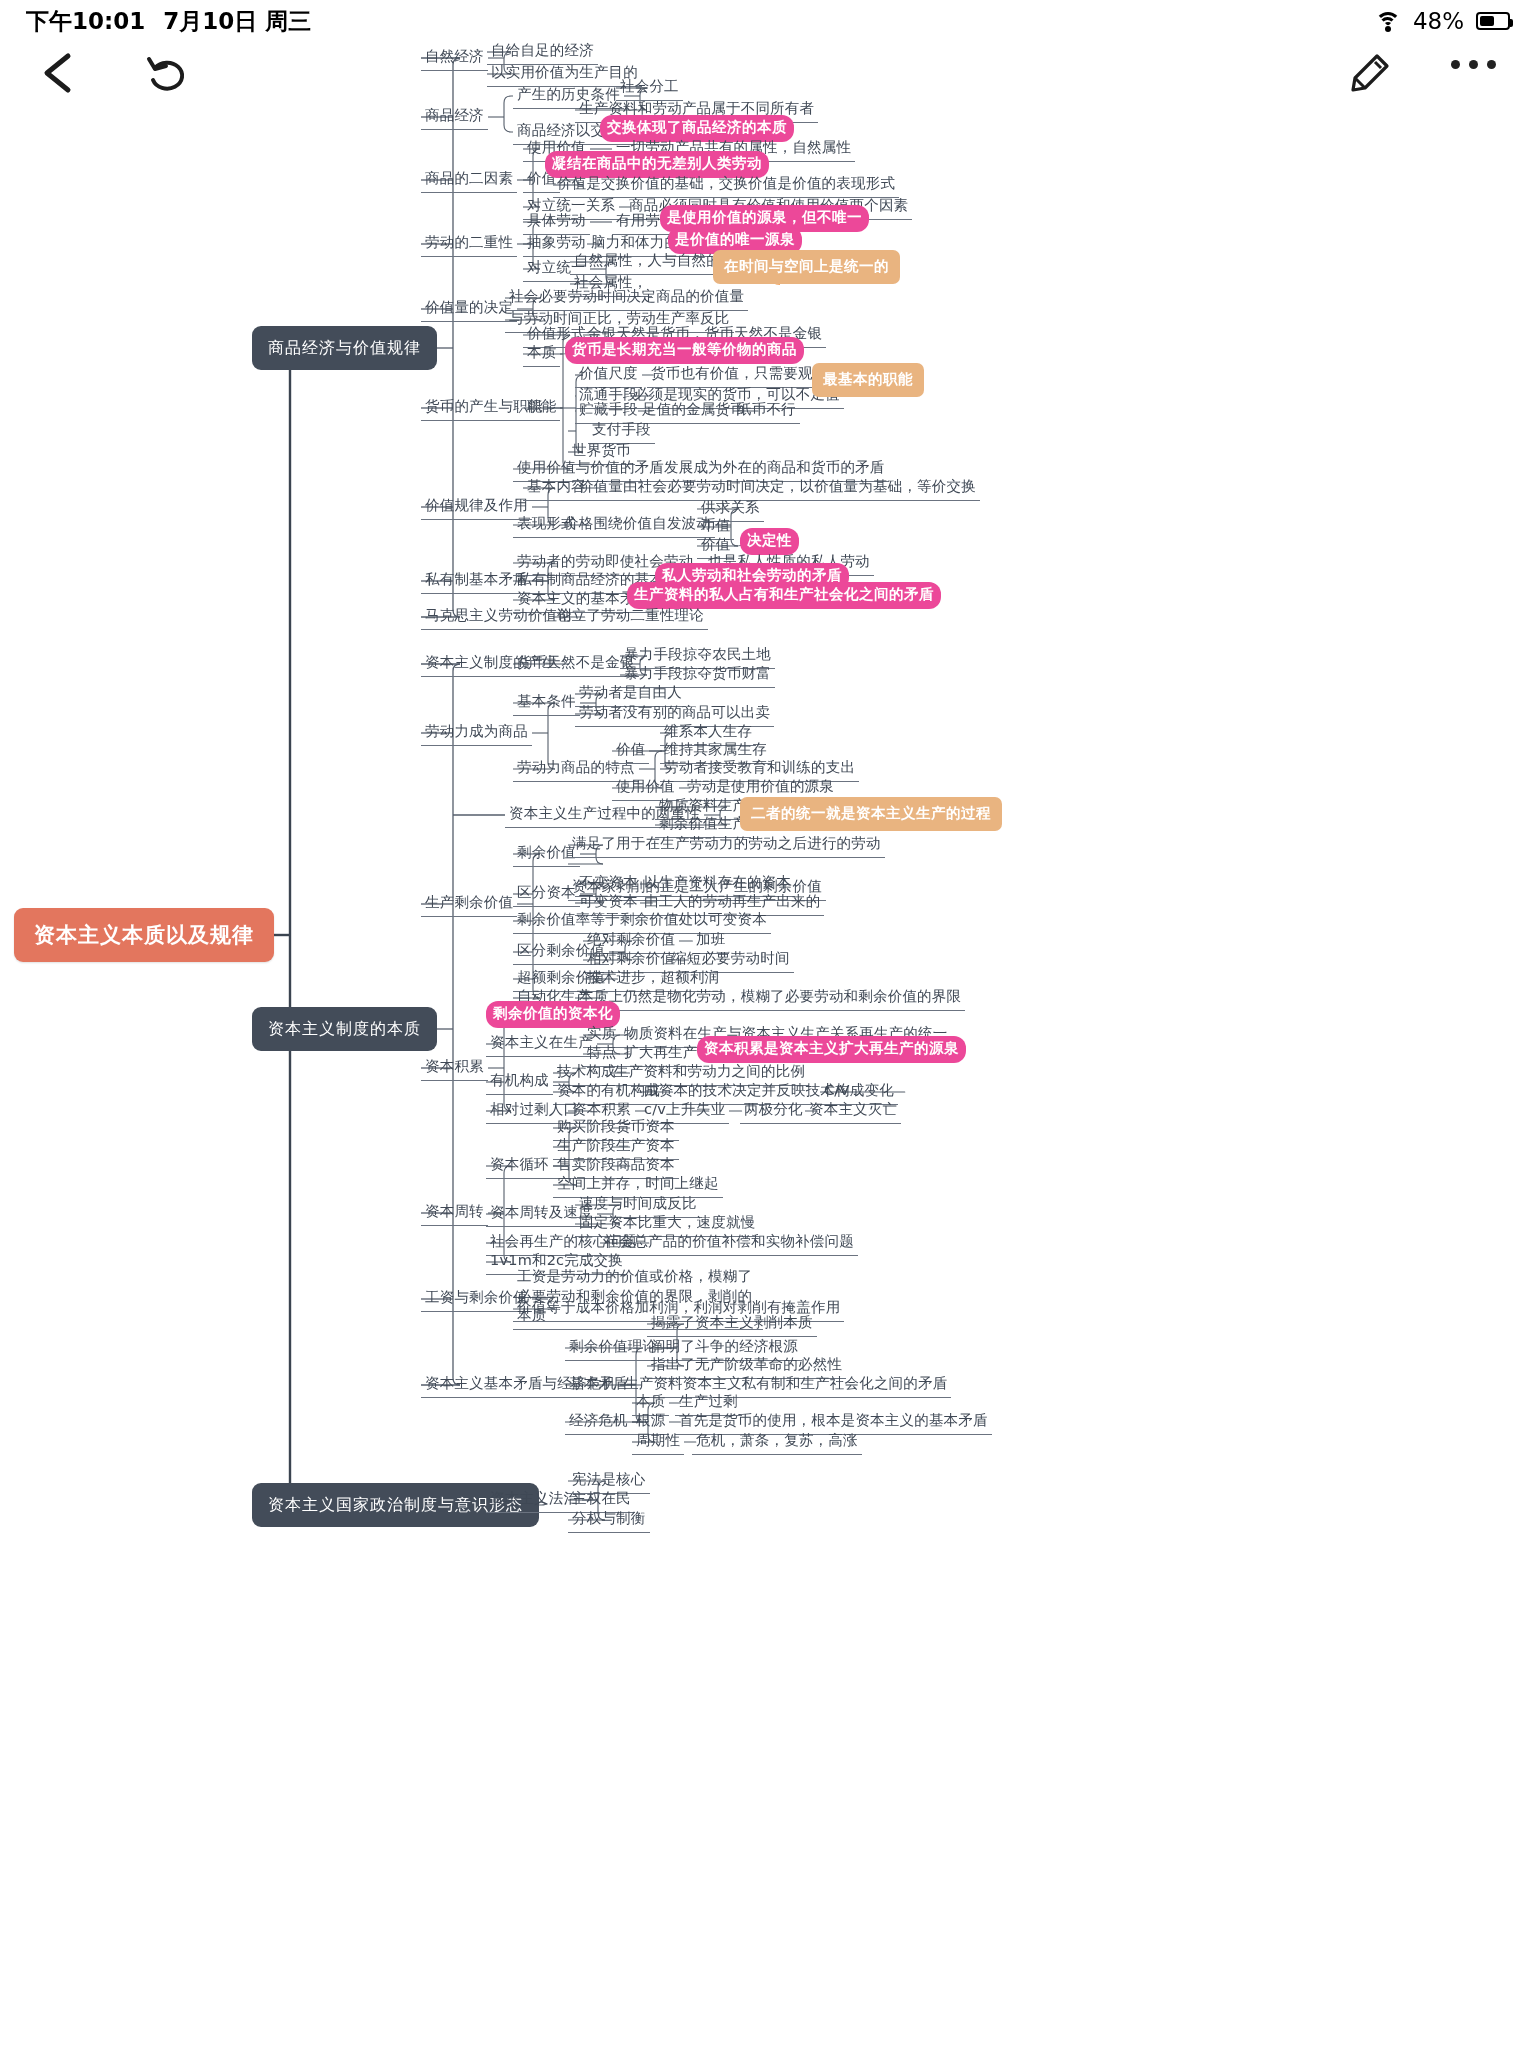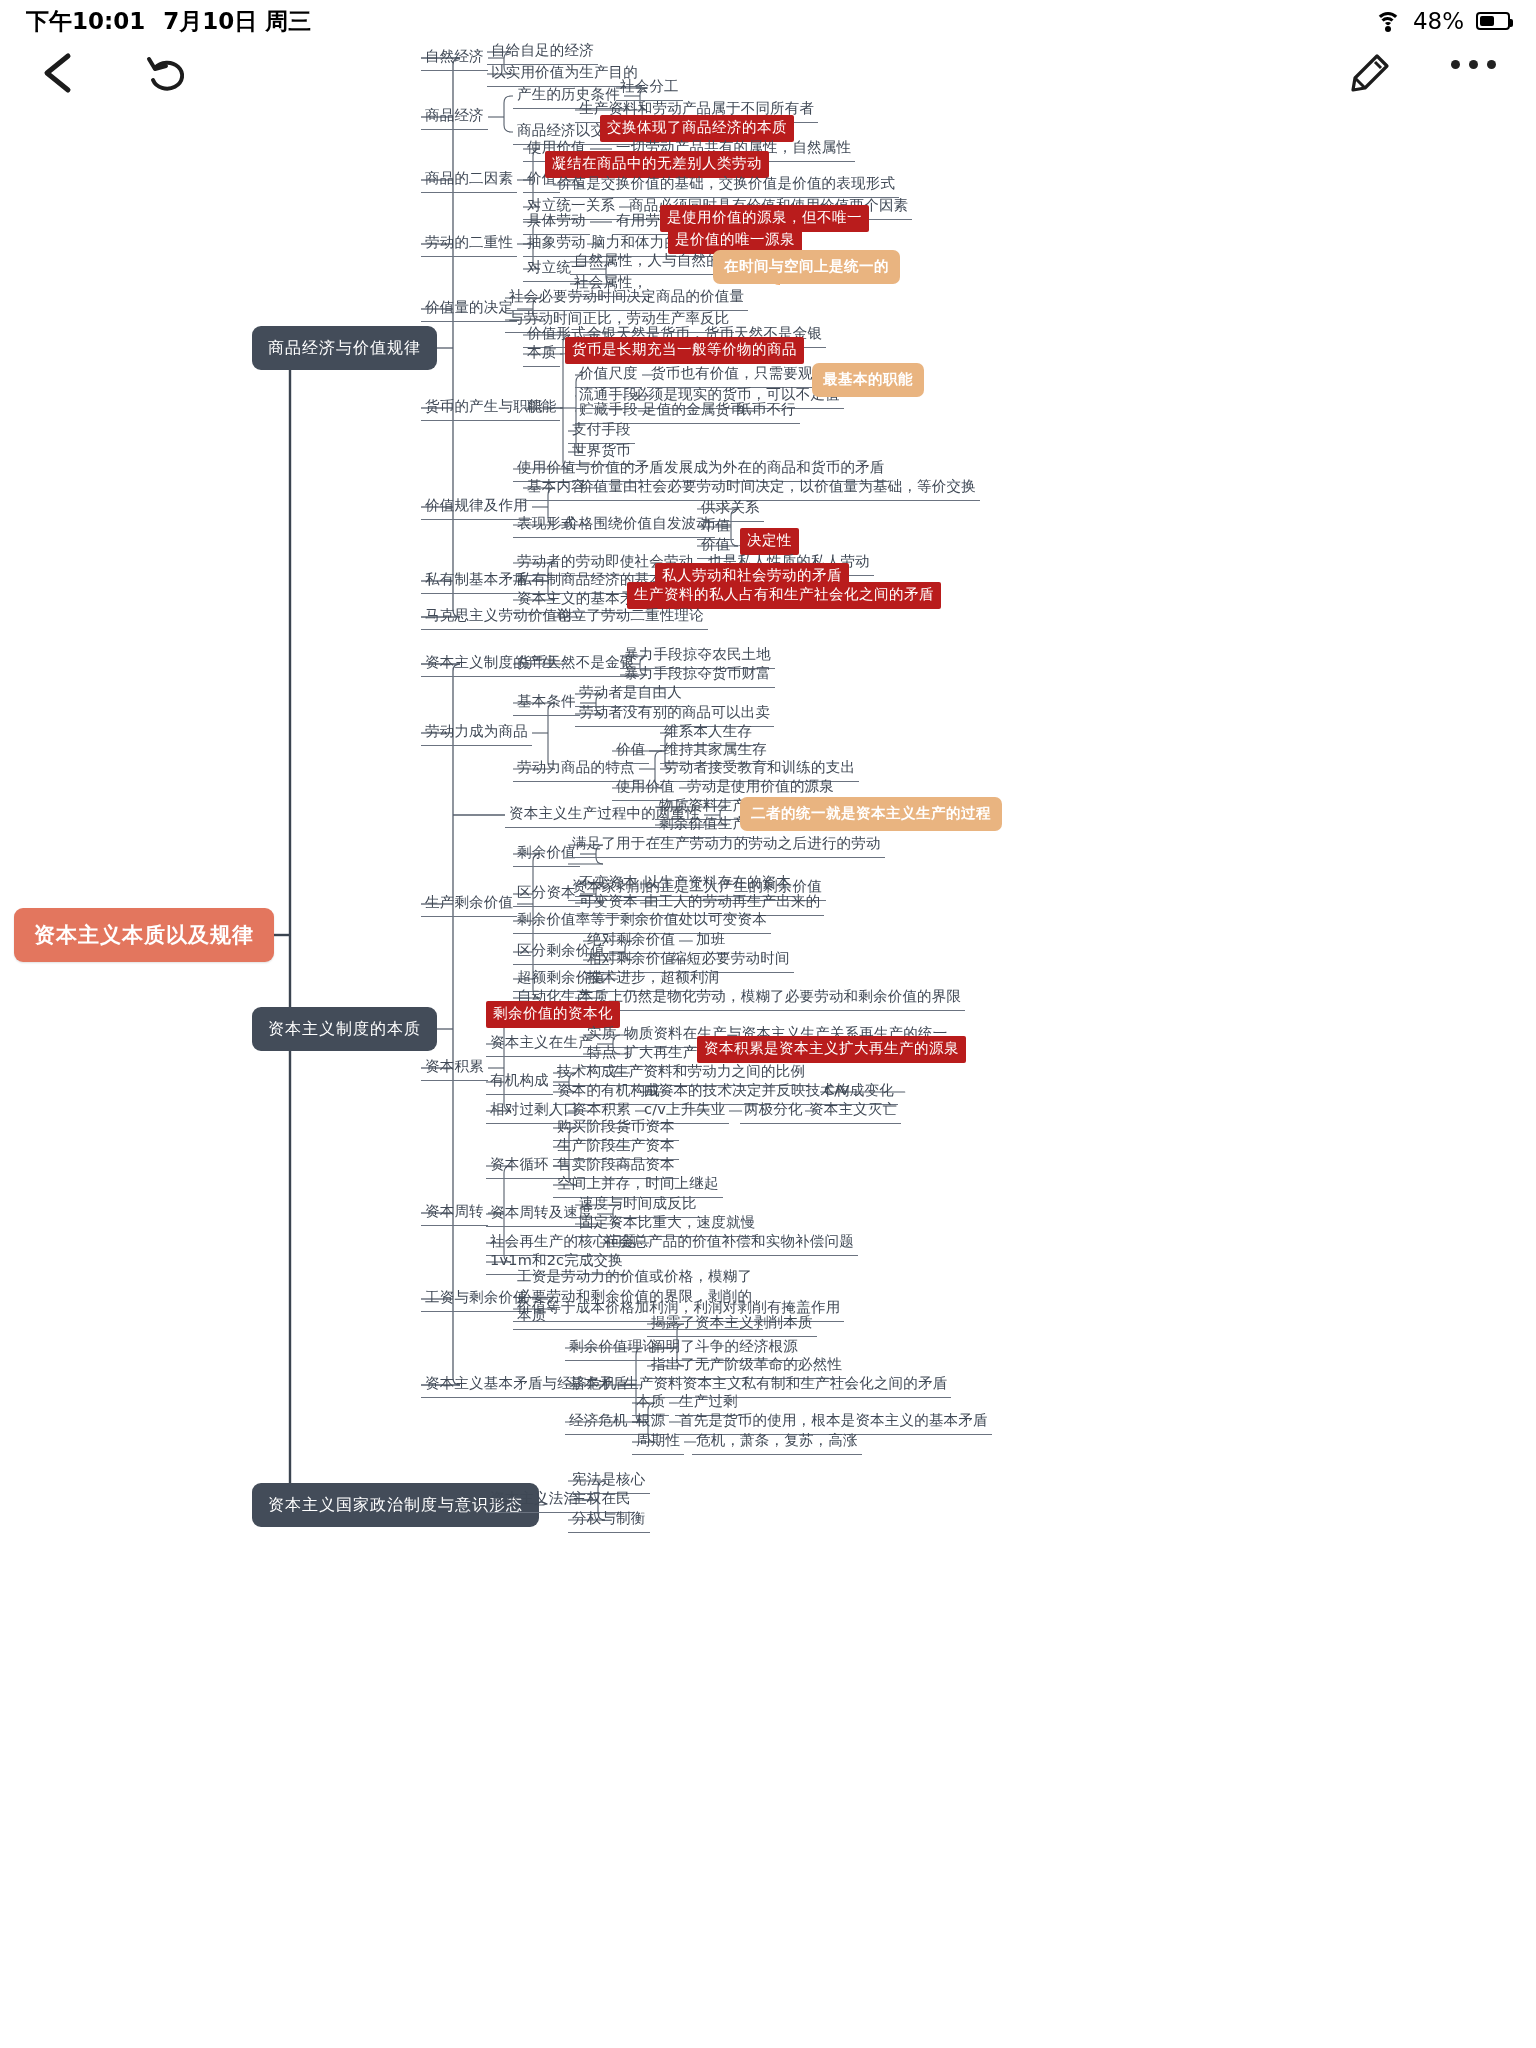--- a/index.html
+++ b/index.html
@@ -59,22 +59,22 @@
   .node.root{
     background:#e3765e; color:#fff; font-weight:bold; font-size:21px;
     border-radius:9px; padding:13px 20px; border:none; letter-spacing:1px;
     box-shadow:0 1px 2px rgba(0,0,0,.12);
   }
   .node.l1{
     background:#434c59; color:#fff; font-size:16px; border-radius:9px;
     padding:11px 16px; border:none; letter-spacing:1px;
   }
   .node.hl-orange{
-    background:#b91c1c; color:#fff; font-weight:normal; border:none;
-    padding:3px 7px 4px 7px; border-radius:2px; letter-spacing:0.5px;
+    background:#ec4899; color:#fff; font-weight:bold; border:none;
+    padding:3px 7px 4px 7px; border-radius:12px; letter-spacing:0.5px;
   }
   .node.hl-tan{
     background:#e9b480; color:#fff; font-weight:bold; border:none;
     padding:7px 11px; border-radius:7px; font-size:14.5px; letter-spacing:0.5px;
   }
   .node.wrap{ white-space:normal; width:250px; }
 </style>
 </head>
 <body>
 
@@ -405,21 +405,21 @@
       <div class="node u" style="left: 523px; top: 341px;">本质</div>
       <div class="node hl-orange" style="left: 565px; top: 337px;">货币是长期充当一般等价物的商品</div>
       <div class="node u" style="left: 523px; top: 395px;">职能</div>
       <div class="node u" style="left: 575px; top: 362px;">价值尺度</div>
       <div class="node u" style="left: 647px; top: 362px;">货币也有价值，只需要观念上的货币</div>
       <div class="node u" style="left: 575px; top: 383px;">流通手段</div>
       <div class="node u" style="left: 630px; top: 383px;">必须是现实的货币，可以不足值</div>
       <div class="node u" style="left: 575px; top: 398px;">贮藏手段</div>
       <div class="node u" style="left: 638px; top: 398px;">足值的金属货币</div>
       <div class="node u" style="left: 733px; top: 398px;">纸币不行</div>
-      <div class="node u" style="left: 568px; top: 418px;">支付手段</div>
+      <div class="node u" style="left: 588px; top: 418px;">支付手段</div>
       <div class="node u" style="left: 568px; top: 439px;">世界货币</div>
       <div class="node hl-tan" style="left: 812px; top: 363px;">最基本的职能</div>
       <div class="node u" style="left: 513px; top: 456px;">使用价值与价值的矛盾发展成为外在的商品和货币的矛盾</div>
       <div class="node u" style="left: 421px; top: 494px;">价值规律及作用</div>
       <div class="node u" style="left: 523px; top: 475px;">基本内容</div>
       <div class="node u" style="left: 575px; top: 475px;">价值量由社会必要劳动时间决定，以价值量为基础，等价交换</div>
       <div class="node u" style="left: 513px; top: 512px;">表现形式</div>
       <div class="node u" style="left: 560px; top: 512px;">价格围绕价值自发波动</div>
       <div class="node u" style="left: 697px; top: 496px;">供求关系</div>
       <div class="node u" style="left: 697px; top: 514px;">币值</div>

